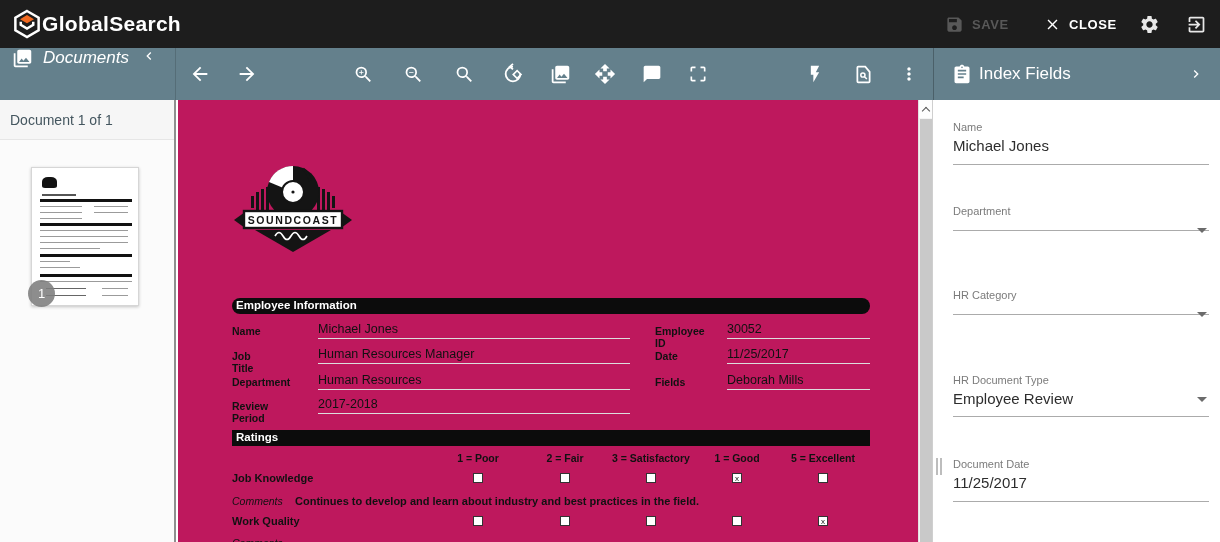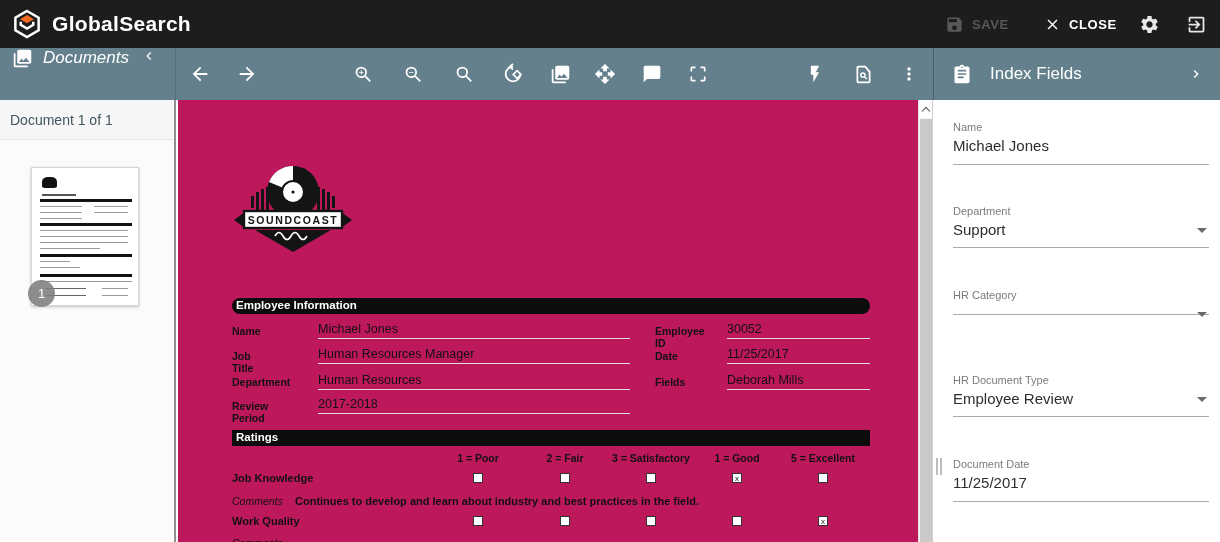--- a/index.html
+++ b/index.html
@@ -7,21 +7,21 @@
     --toolbar-bg:#64808c;
     --accent-orange:#f26a21;
   }
   *{margin:0;padding:0;box-sizing:border-box;}
   html,body{width:1220px;height:542px;overflow:hidden;background:#fff;
     font-family:"Liberation Sans","DejaVu Sans",sans-serif;}
   .app{position:relative;width:1220px;height:542px;overflow:hidden;background:#fff;}
 
   
   .topbar{position:absolute;left:0;top:0;width:1220px;height:48px;background:var(--topbar-bg);}
-  .brand{position:absolute;left:12px;top:0;height:48px;display:flex;align-items:center;gap:10px;}
+  .brand{position:absolute;left:12px;top:0;height:48px;display:flex;align-items:center;}
   .brand-title{color:#fff;font-size:21px;font-weight:700;letter-spacing:.3px;}
   .tb-btn{position:absolute;top:0;height:48px;display:flex;align-items:center;gap:8px;
     background:none;border:none;color:#fff;font-family:inherit;font-size:13px;font-weight:700;
     letter-spacing:.6px;cursor:pointer;}
   .tb-btn.disabled{color:#585858;}
   .tb-btn.disabled svg path{fill:#585858;}
   .icon-btn{position:absolute;top:0;height:48px;width:36px;display:flex;align-items:center;
     justify-content:center;background:none;border:none;cursor:pointer;}
   #save-btn{left:945px;}
   #close-btn{left:1044px;}
@@ -32,21 +32,21 @@
   .toolbar{position:absolute;left:0;top:48px;width:1220px;height:52px;background:var(--toolbar-bg);}
   .tool-left{position:absolute;left:0;top:0;width:176px;height:52px;display:flex;align-items:flex-start;
     border-right:1px solid rgba(0,0,0,.15);font-style:italic;}
   .tool-left .t-label{color:#fff;font-size:17px;margin-left:10px;}
   .tool-left .lead-icon{margin-left:12px;}
   .tool-left .chev{margin-left:12px;cursor:pointer;}
   .tool-btn{position:absolute;top:14px;width:24px;height:24px;background:none;border:none;
     cursor:pointer;display:flex;align-items:center;justify-content:center;}
   .tool-right{position:absolute;left:933px;top:0;width:287px;height:52px;display:flex;align-items:center;
     border-left:1px solid rgba(0,0,0,.25);}
-  .tool-right .t-label{color:#fff;font-size:17px;margin-left:18px;flex:1;}
+  .tool-right .t-label{color:#fff;font-size:17px;margin-left:7px;flex:1;}
   .tool-right .lead-icon{margin-left:18px;}
   .tool-right .chev{margin-right:16px;cursor:pointer;}
 
   
   .sidebar{position:absolute;left:0;top:100px;width:176px;height:442px;background:#fbfbfb;
     border-right:2px solid #8f8f8f;}
   .doc-count{height:40px;line-height:40px;padding-left:10px;background:#f6f6f6;
     border-bottom:1px solid #e6e6e6;color:#44565f;font-size:14px;font-weight:500;}
   .thumb{position:absolute;left:31px;top:67px;width:108px;height:139px;background:#fff;
     border:1px solid #d6d6d6;box-shadow:0 1px 3px rgba(0,0,0,.22);cursor:pointer;}
@@ -356,21 +356,20 @@
   <aside class="index-panel">
     <div class="field" id="f0">
       <div class="field-label">Name</div>
       <div class="field-row">
         <input class="field-value" value="Michael Jones" style="">
       </div>
     </div>
     <div class="field" id="f1">
       <div class="field-label">Department</div>
       <div class="field-row">
-        <div class="field-value select">Support</div>
         <span class="caret"></span>
       </div>
     </div>
     <div class="field" id="f2">
       <div class="field-label">HR Category</div>
       <div class="field-row">
         <span class="caret"></span>
       </div>
     </div>
     <div class="field" id="f3">

